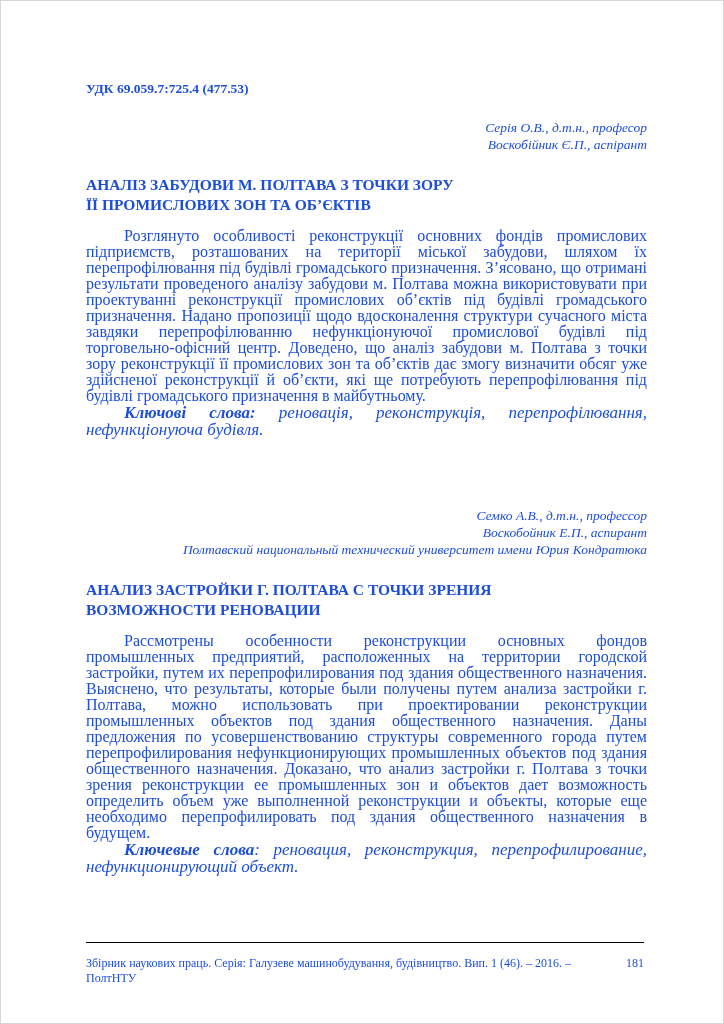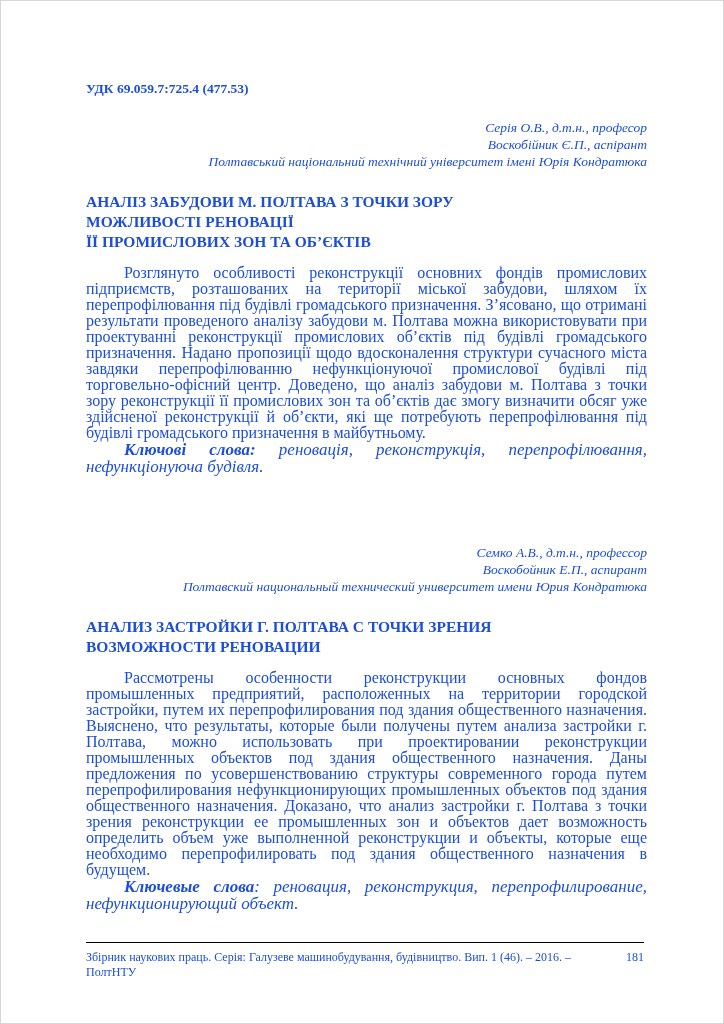--- a/index.html
+++ b/index.html
@@ -62,45 +62,43 @@
     text-indent: 38px;
   }
   .kw-label { font-weight: bold; }
   .section-gap { height: 46px; }
   .footer {
     position: absolute;
     left: 85px;
     right: 79px;
     top: 941px;
     border-top: 1px solid #000000;
-    padding-top: 7px;
+    padding-top: 13px;
     font-size: 12px;
     display: flex;
     justify-content: space-between;
     align-items: baseline;
   }
   .footer .fnum { margin-left: 18px; }
 </style>
 </head>
 <body>
 
 <div class="page">
   <div class="content">
 
     <div class="udc">УДК 69.059.7:725.4 (477.53)</div>
 
     <div class="authors">
       <div>Серія О.В., д.т.н., професор</div>
       <div>Воскобійник Є.П., аспірант</div>
-      <div>Полтавський національний технічний університет імені Юрія Кондратюка</div>
     </div>
 
     <h1 class="paper-title">
       <span>АНАЛІЗ ЗАБУДОВИ М. ПОЛТАВА З ТОЧКИ ЗОРУ</span>
-      <span>МОЖЛИВОСТІ РЕНОВАЦІЇ</span>
       <span>ЇЇ ПРОМИСЛОВИХ ЗОН ТА ОБ’ЄКТІВ</span>
     </h1>
 
     <p class="abstract">Розглянуто особливості реконструкції основних фондів промислових підприємств, розташованих на території міської забудови, шляхом їх перепрофілювання під будівлі громадського призначення. З’ясовано, що отримані результати проведеного аналізу забудови м. Полтава можна використовувати при проектуванні реконструкції промислових об’єктів під будівлі громадського призначення. Надано пропозиції щодо вдосконалення структури сучасного міста завдяки перепрофілюванню нефункціонуючої промислової будівлі під торговельно-офісний центр. Доведено, що аналіз забудови м. Полтава з точки зору реконструкції її промислових зон та об’єктів дає змогу визначити обсяг уже здійсненої реконструкції й об’єкти, які ще потребують перепрофілювання під будівлі громадського призначення в майбутньому.</p>
 
     <p class="keywords"><span class="kw-label">Ключові слова:</span><span> реновація, реконструкція, перепрофілювання, нефункціонуюча будівля.</span></p>
 
     <div class="section-gap"></div>
 
     <div class="authors">

